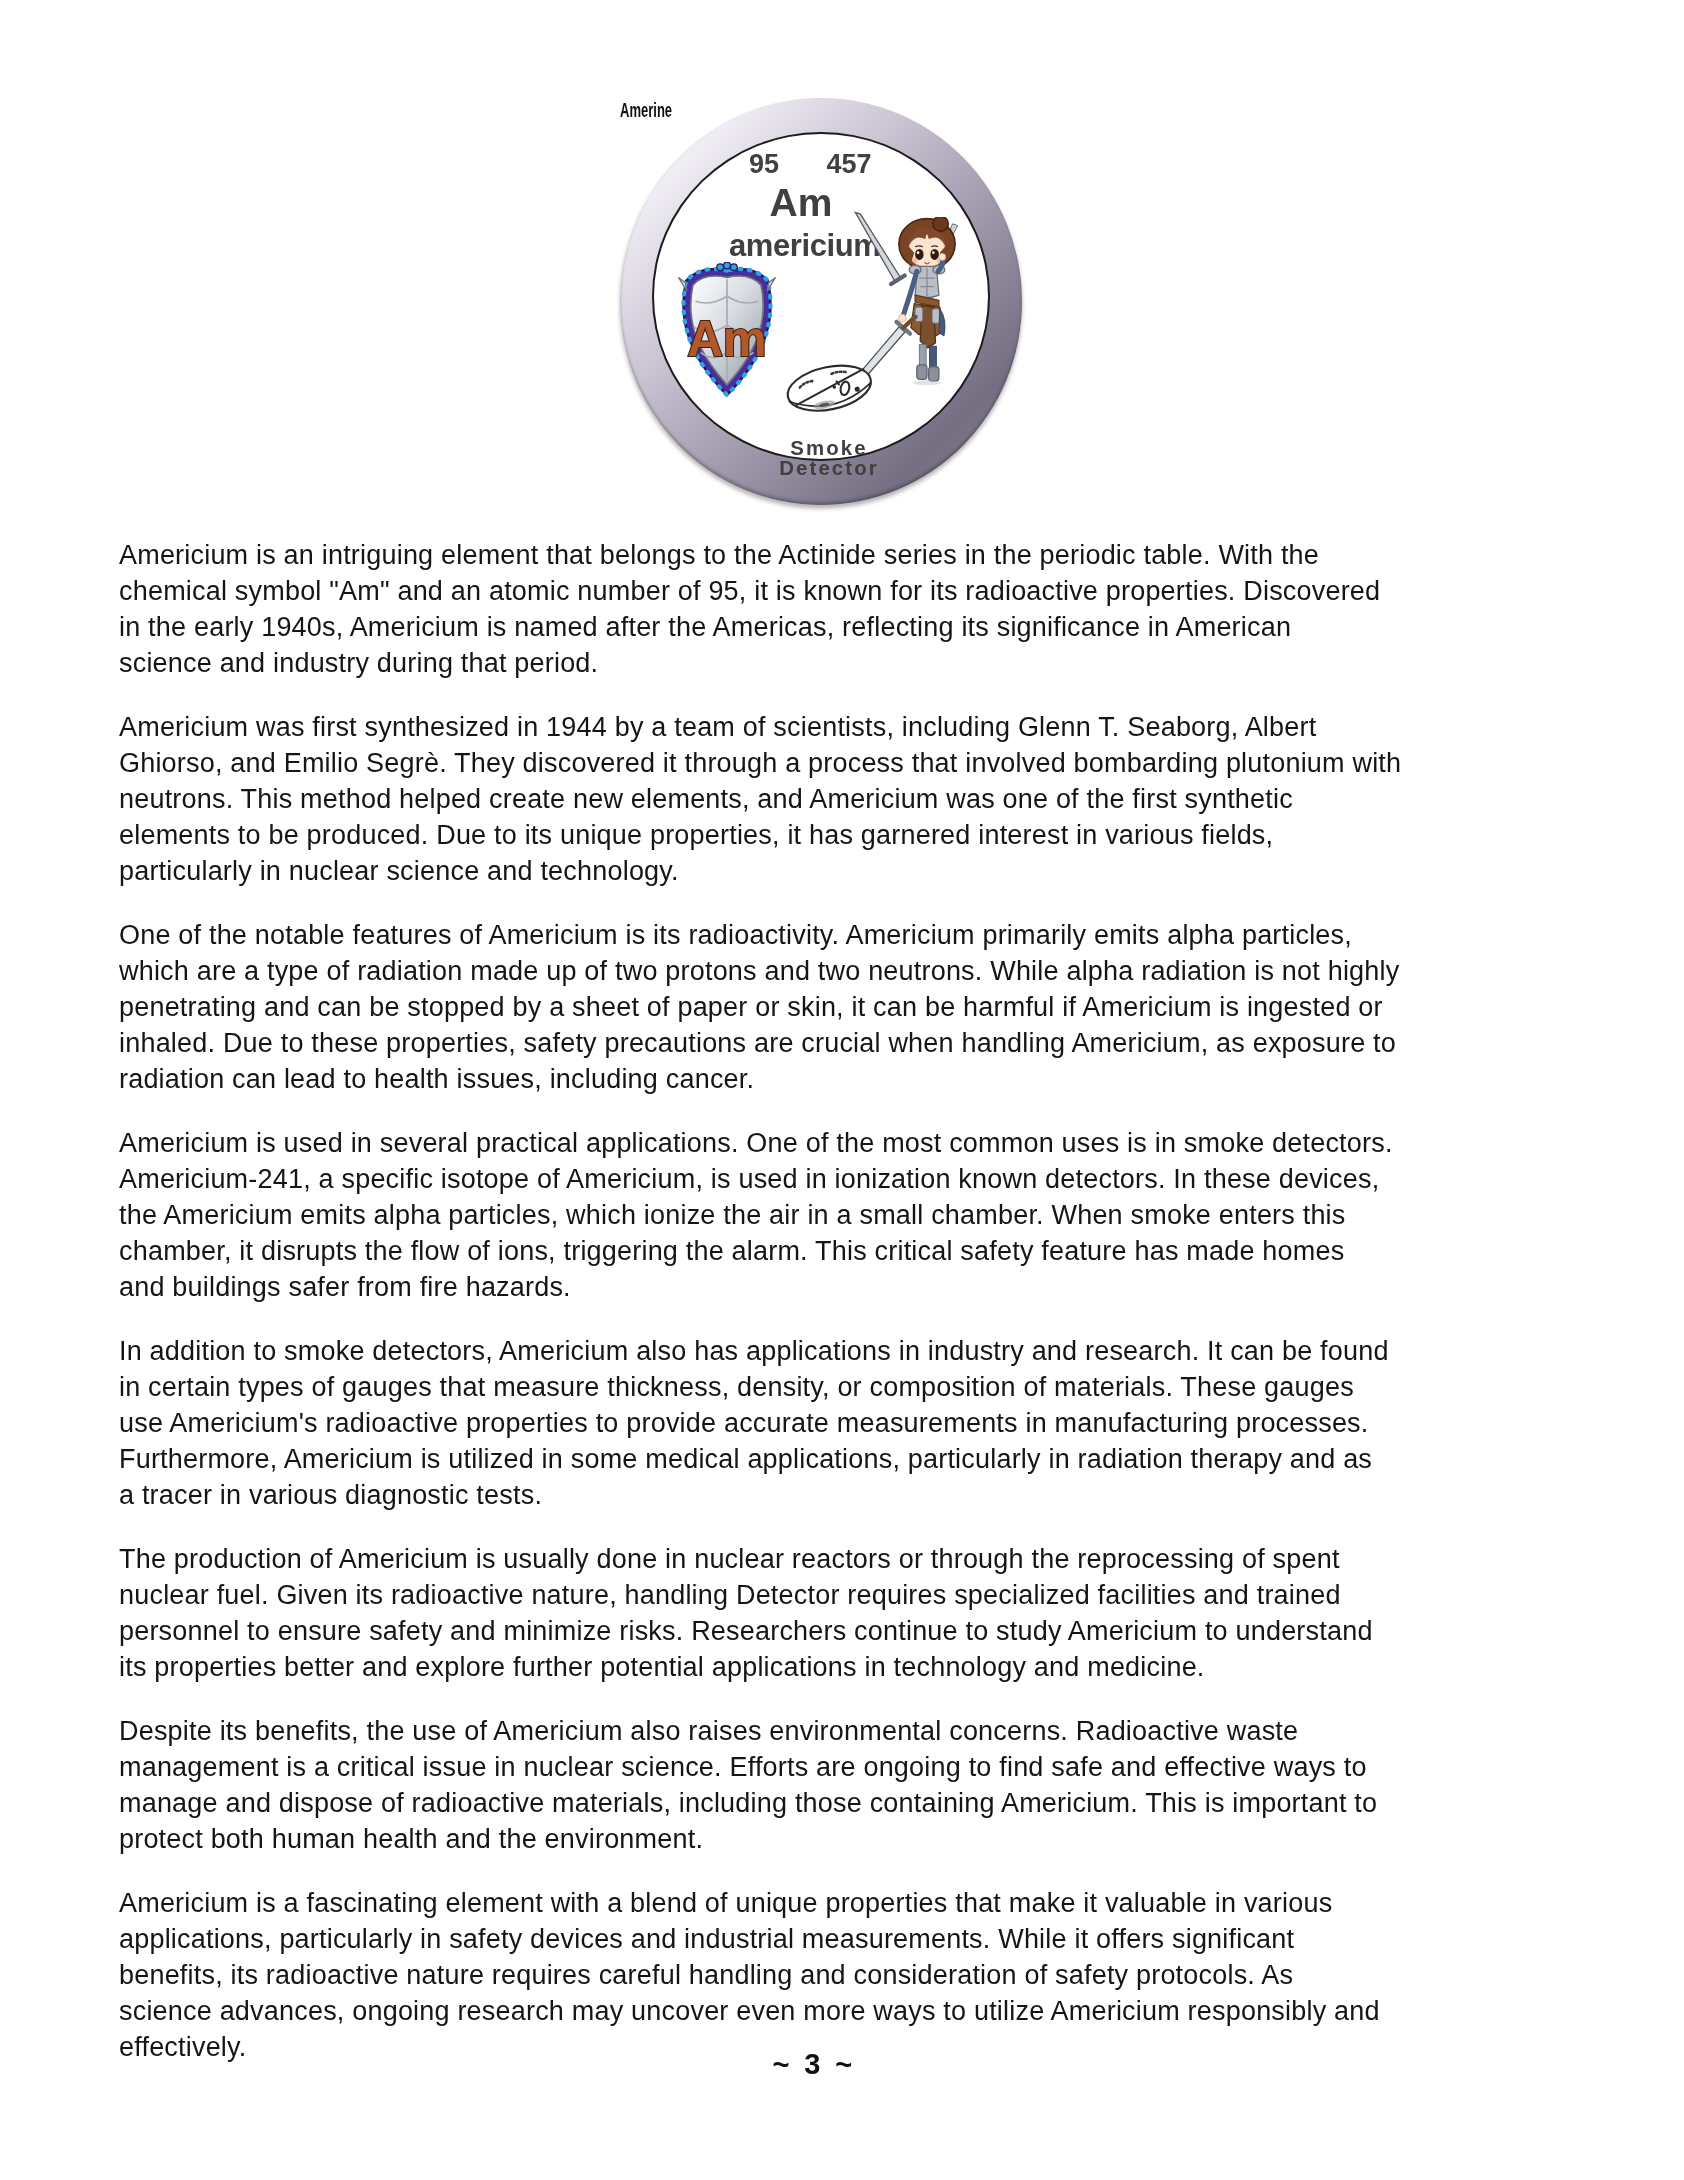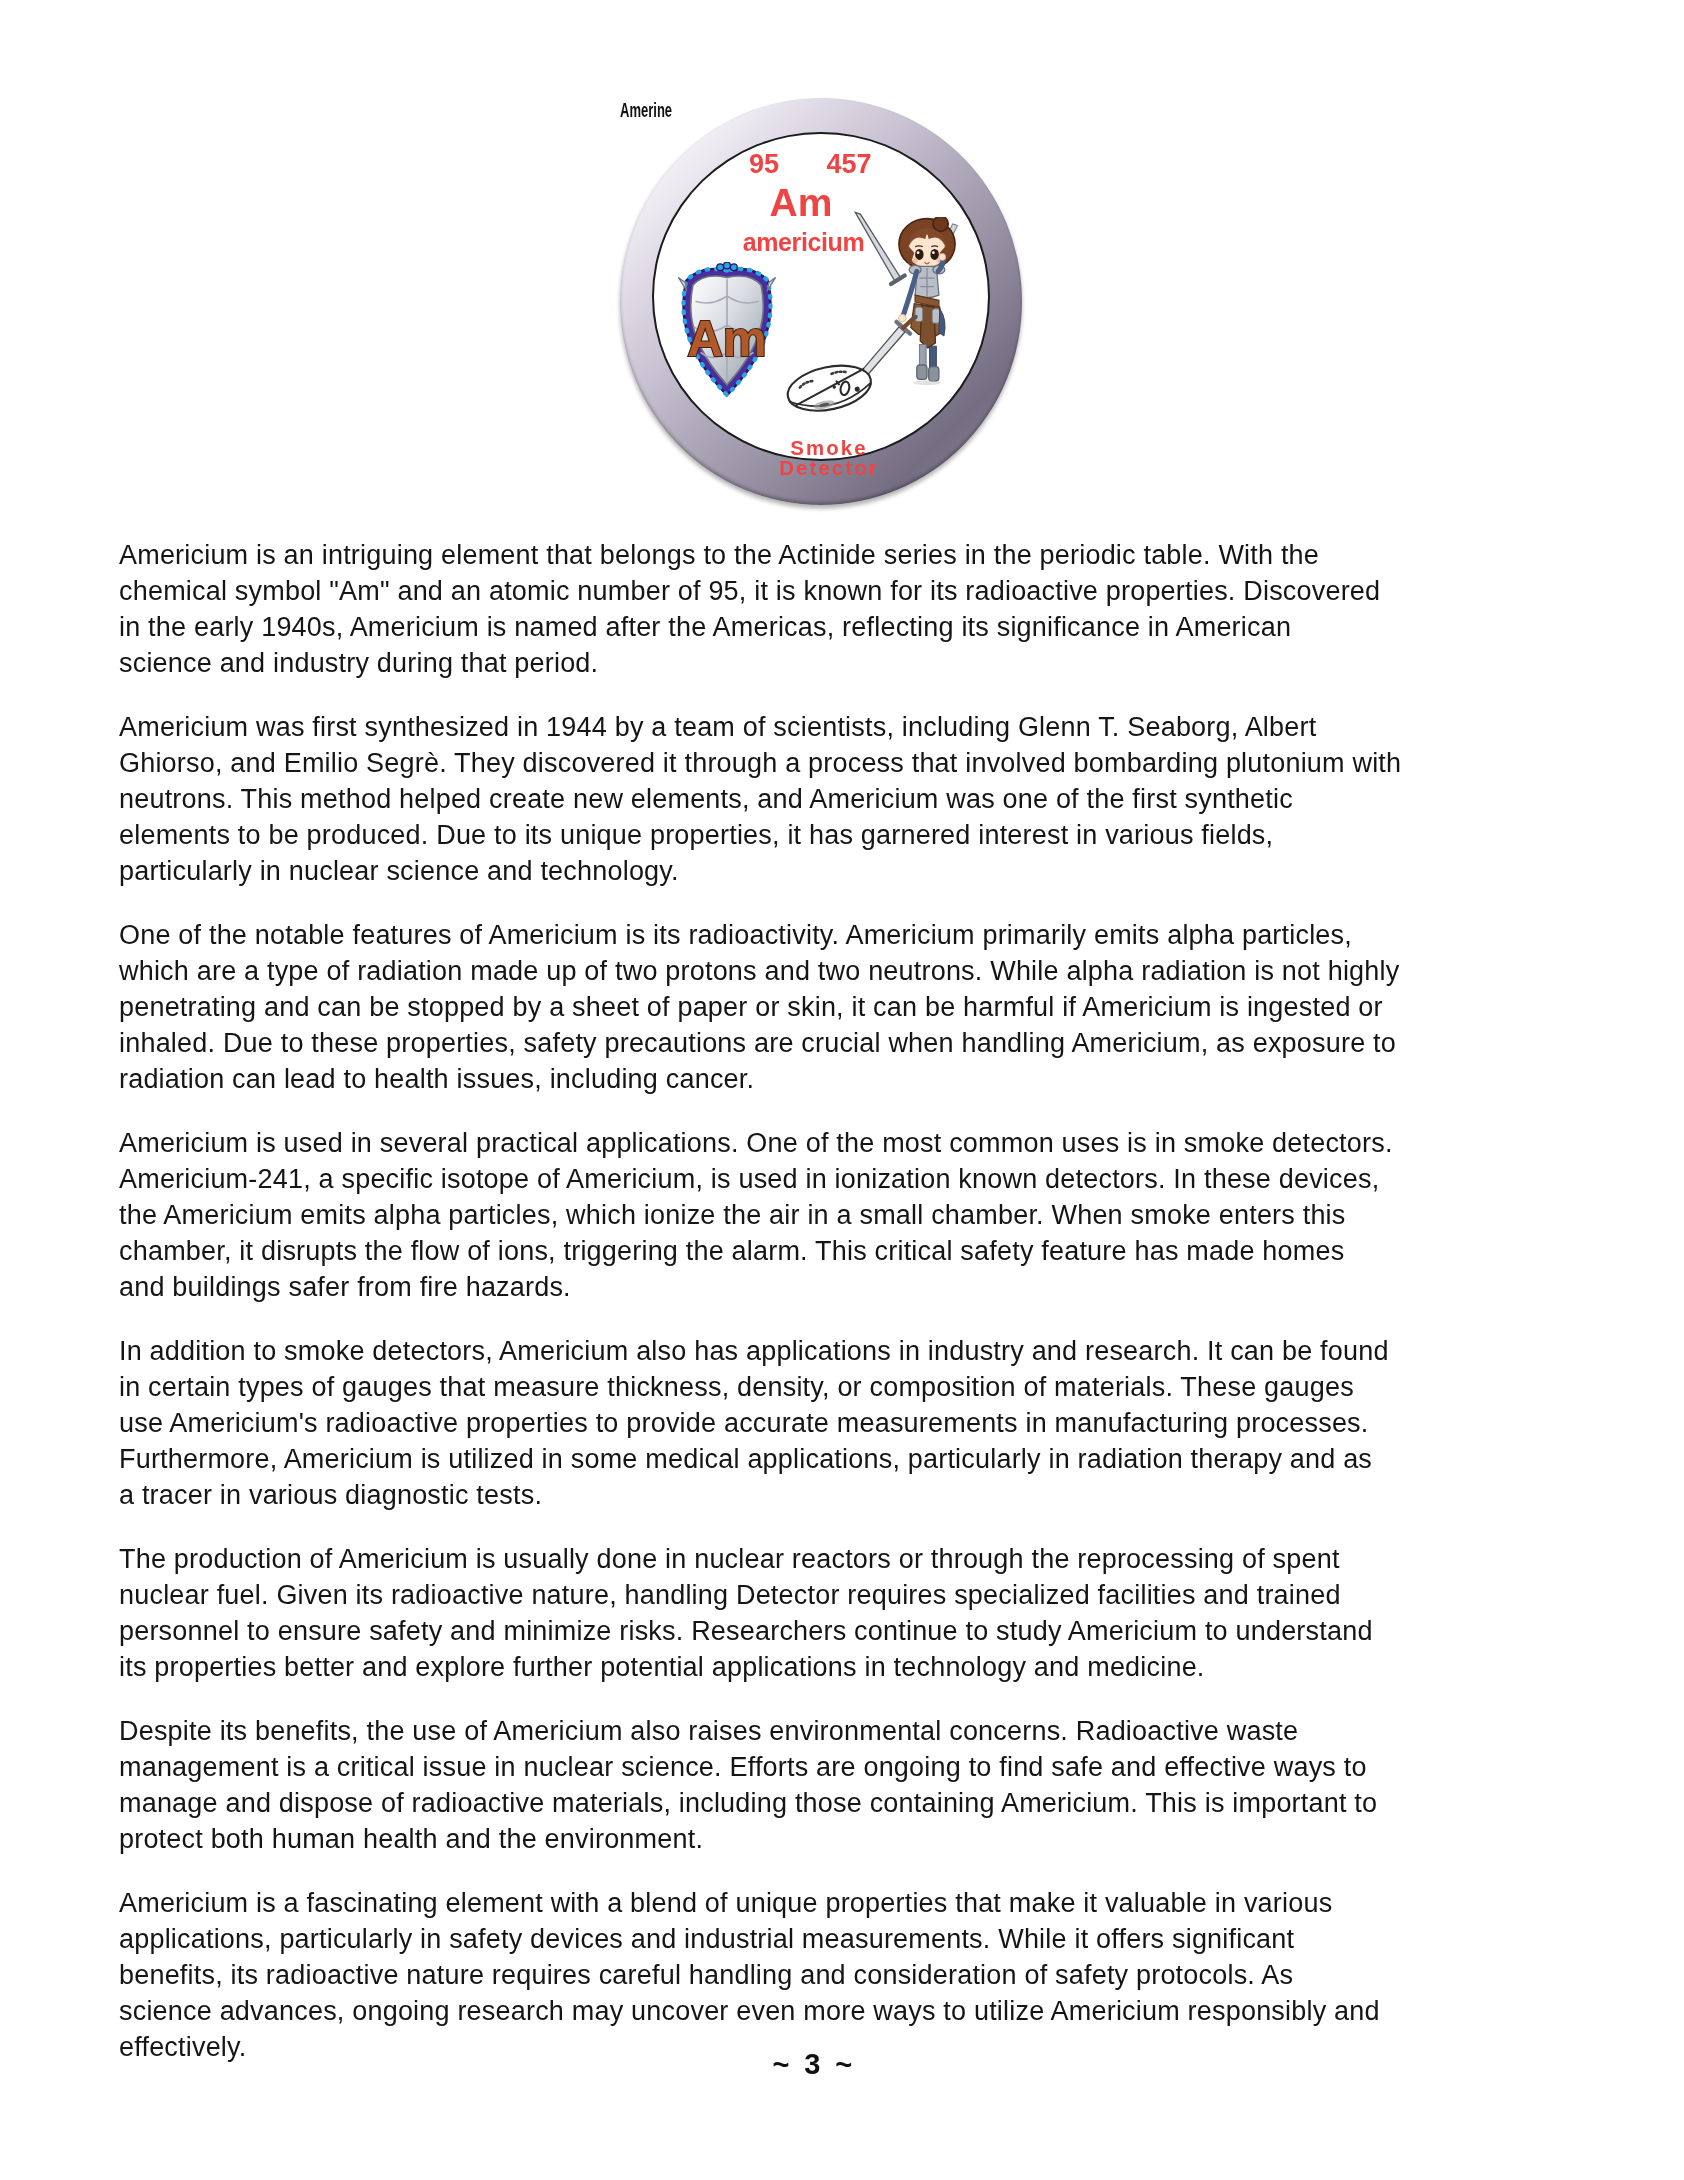--- a/index.html
+++ b/index.html
@@ -6,25 +6,25 @@
   .page{position:relative;width:1685px;height:2181px;background:#ffffff;overflow:hidden;
         font-family:"Liberation Sans",sans-serif;color:#111;}
 
   
   .badge{position:absolute;left:620px;top:98px;width:402px;height:407px;}
   .ring{position:absolute;inset:0;border-radius:50%;
         background:linear-gradient(135deg,#ffffff 0%,#efecf3 16%,#c9c2d2 38%,#a29aad 58%,#756e82 82%,#938b9e 100%);
         box-shadow:0 3.4px 4.3px rgba(0,0,0,.30), inset 0 -2.6px 3.4px rgba(0,0,0,.28);}
   .badge-inner{position:absolute;left:32px;top:34px;width:334px;height:325px;border-radius:50%;
         background:#ffffff;border:2.6px solid #1c1c1c;}
-  .badge .txt{position:absolute;font-weight:700;color:#ef4444;text-align:center;line-height:1;}
+  .badge .txt{position:absolute;font-weight:700;color:#404040;text-align:center;line-height:1;}
   .atomic-number{left:112px;top:53px;width:64px;font-size:27px;}
   .atomic-mass{left:195px;top:53px;width:68px;font-size:27px;}
   .symbol{left:145px;top:85px;width:72px;font-size:39px;}
-  .element-name{left:109px;top:132px;width:149px;font-size:25px;letter-spacing:-0.4px;}
+  .element-name{left:109px;top:132px;width:149px;font-size:31px;letter-spacing:-0.4px;}
   .character-name{left:278px;top:295px;font-size:21px;font-weight:700;transform:scaleX(.62);
         transform-origin:left center;white-space:nowrap;}
   .caption{left:124px;top:340px;width:170px;font-size:20.4px;line-height:21px;letter-spacing:2.1px;}
   .shield-svg{position:absolute;left:55px;top:164px;}
   .character-svg{position:absolute;left:271px;top:119px;}
   .back-sword-svg{position:absolute;left:230px;top:111px;}
   .front-sword-svg{position:absolute;left:234px;top:217px;}
   .detector-svg{position:absolute;left:162px;top:258px;}
 
   

